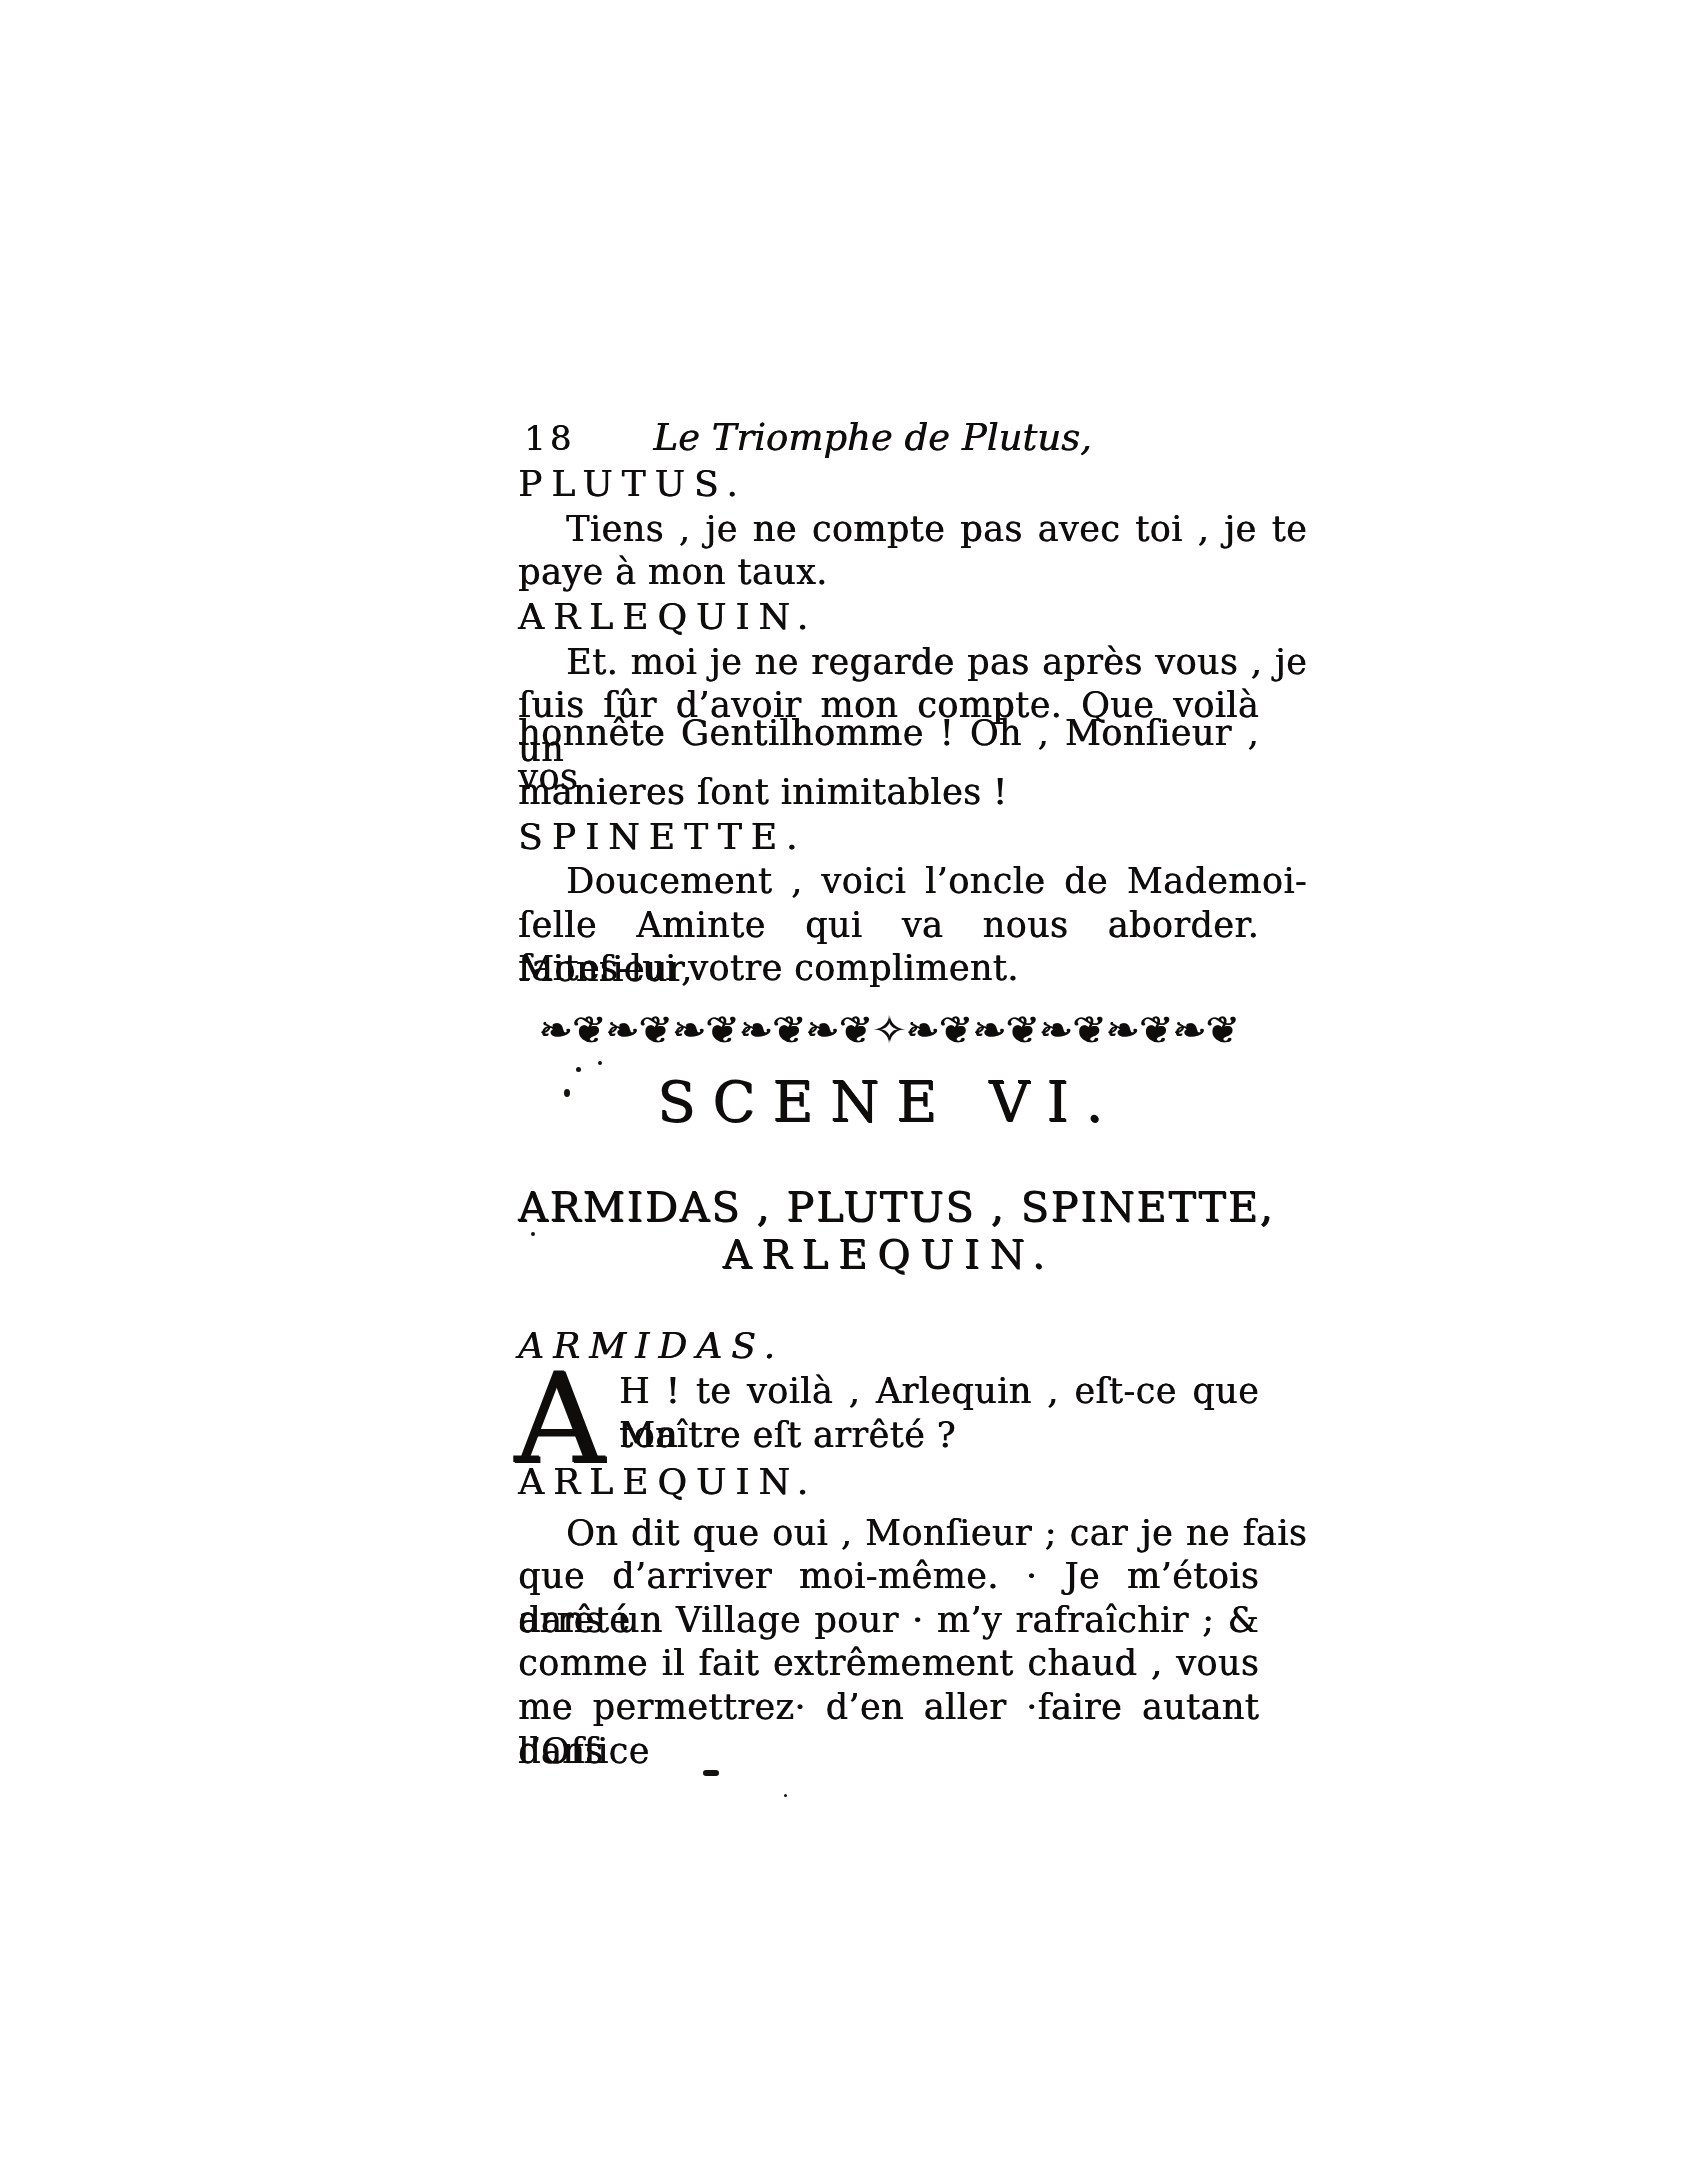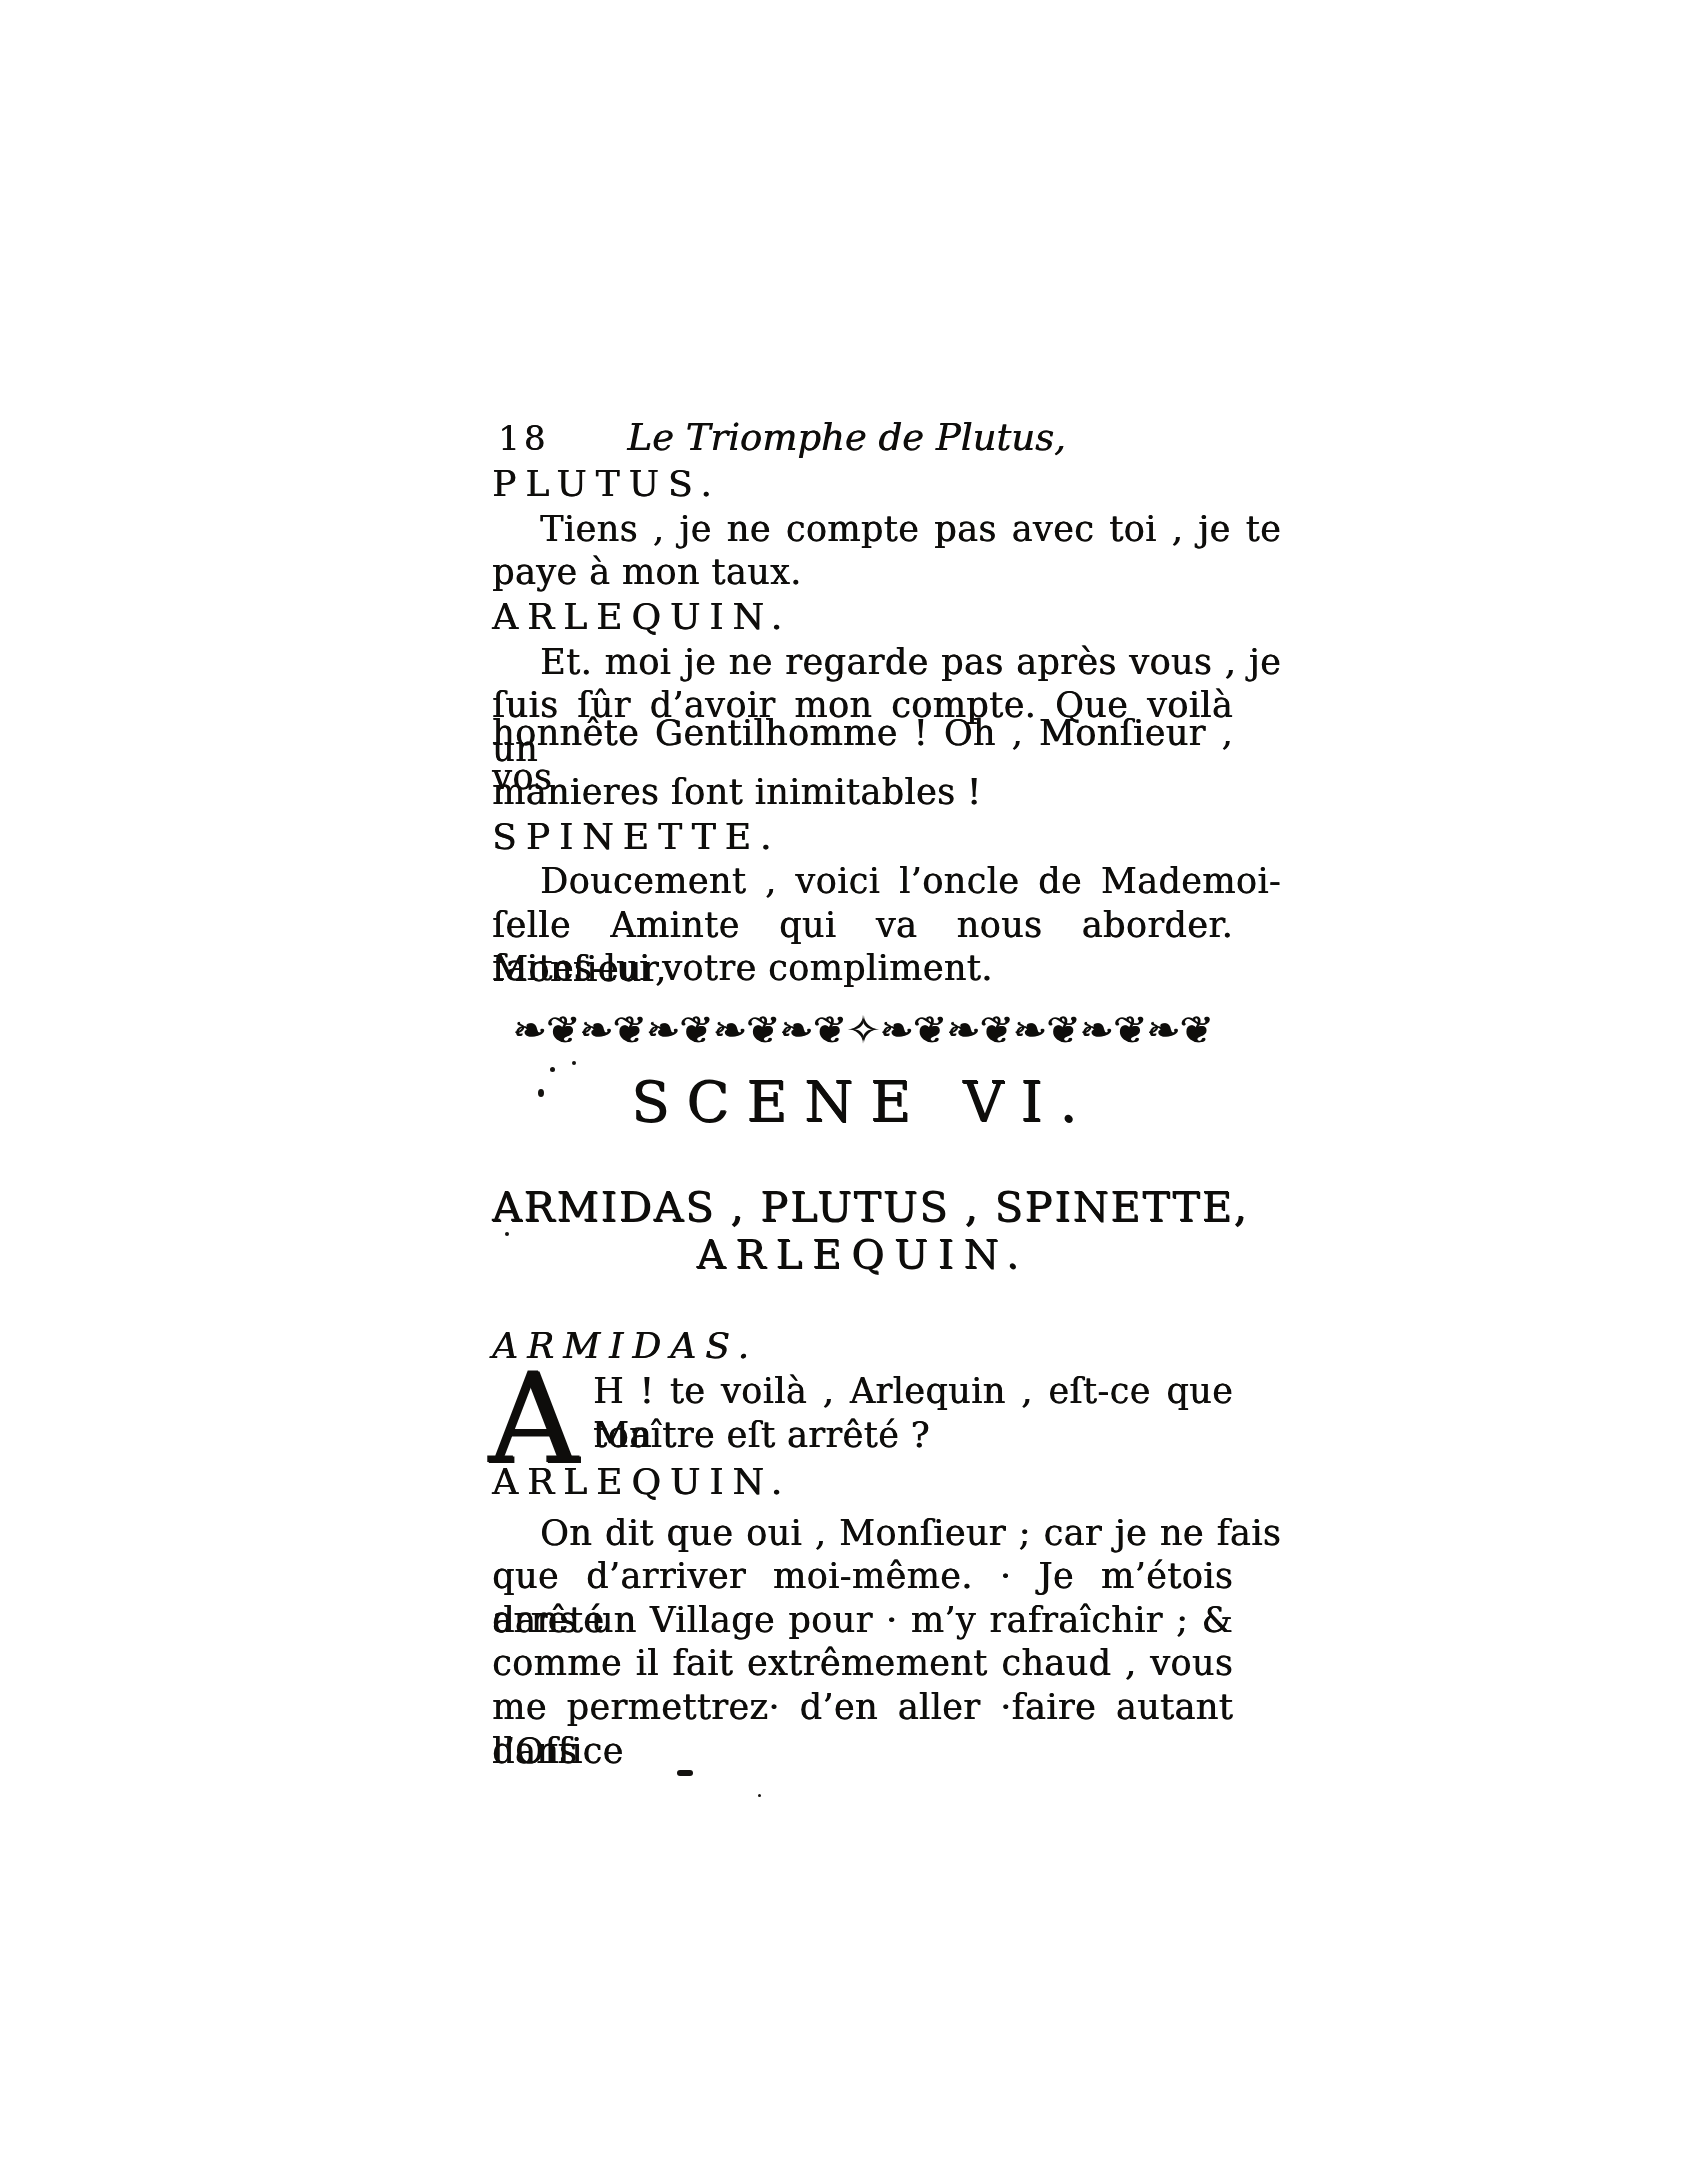--- a/index.html
+++ b/index.html
@@ -7,20 +7,21 @@
     width:1683px;height:2178px;
     background:#ffffff;
     overflow:hidden;
     position:relative;
     font-family:"DejaVu Serif","Liberation Serif",serif;
     color:#0e0d0b;
   }
   .scan-page{
     position:absolute;inset:0;
     text-shadow:0.6px 0.3px 0 currentColor; 
+    margin-left:26px;
   }
   .column{
     position:absolute;left:492px;top:0;width:741px;
   }
   .abs{position:absolute;left:0;width:741px;}
   
   .header-row{height:46px;}
   .page-number{
     position:absolute;left:6px;top:2px;
     font-size:34px;letter-spacing:4px;

